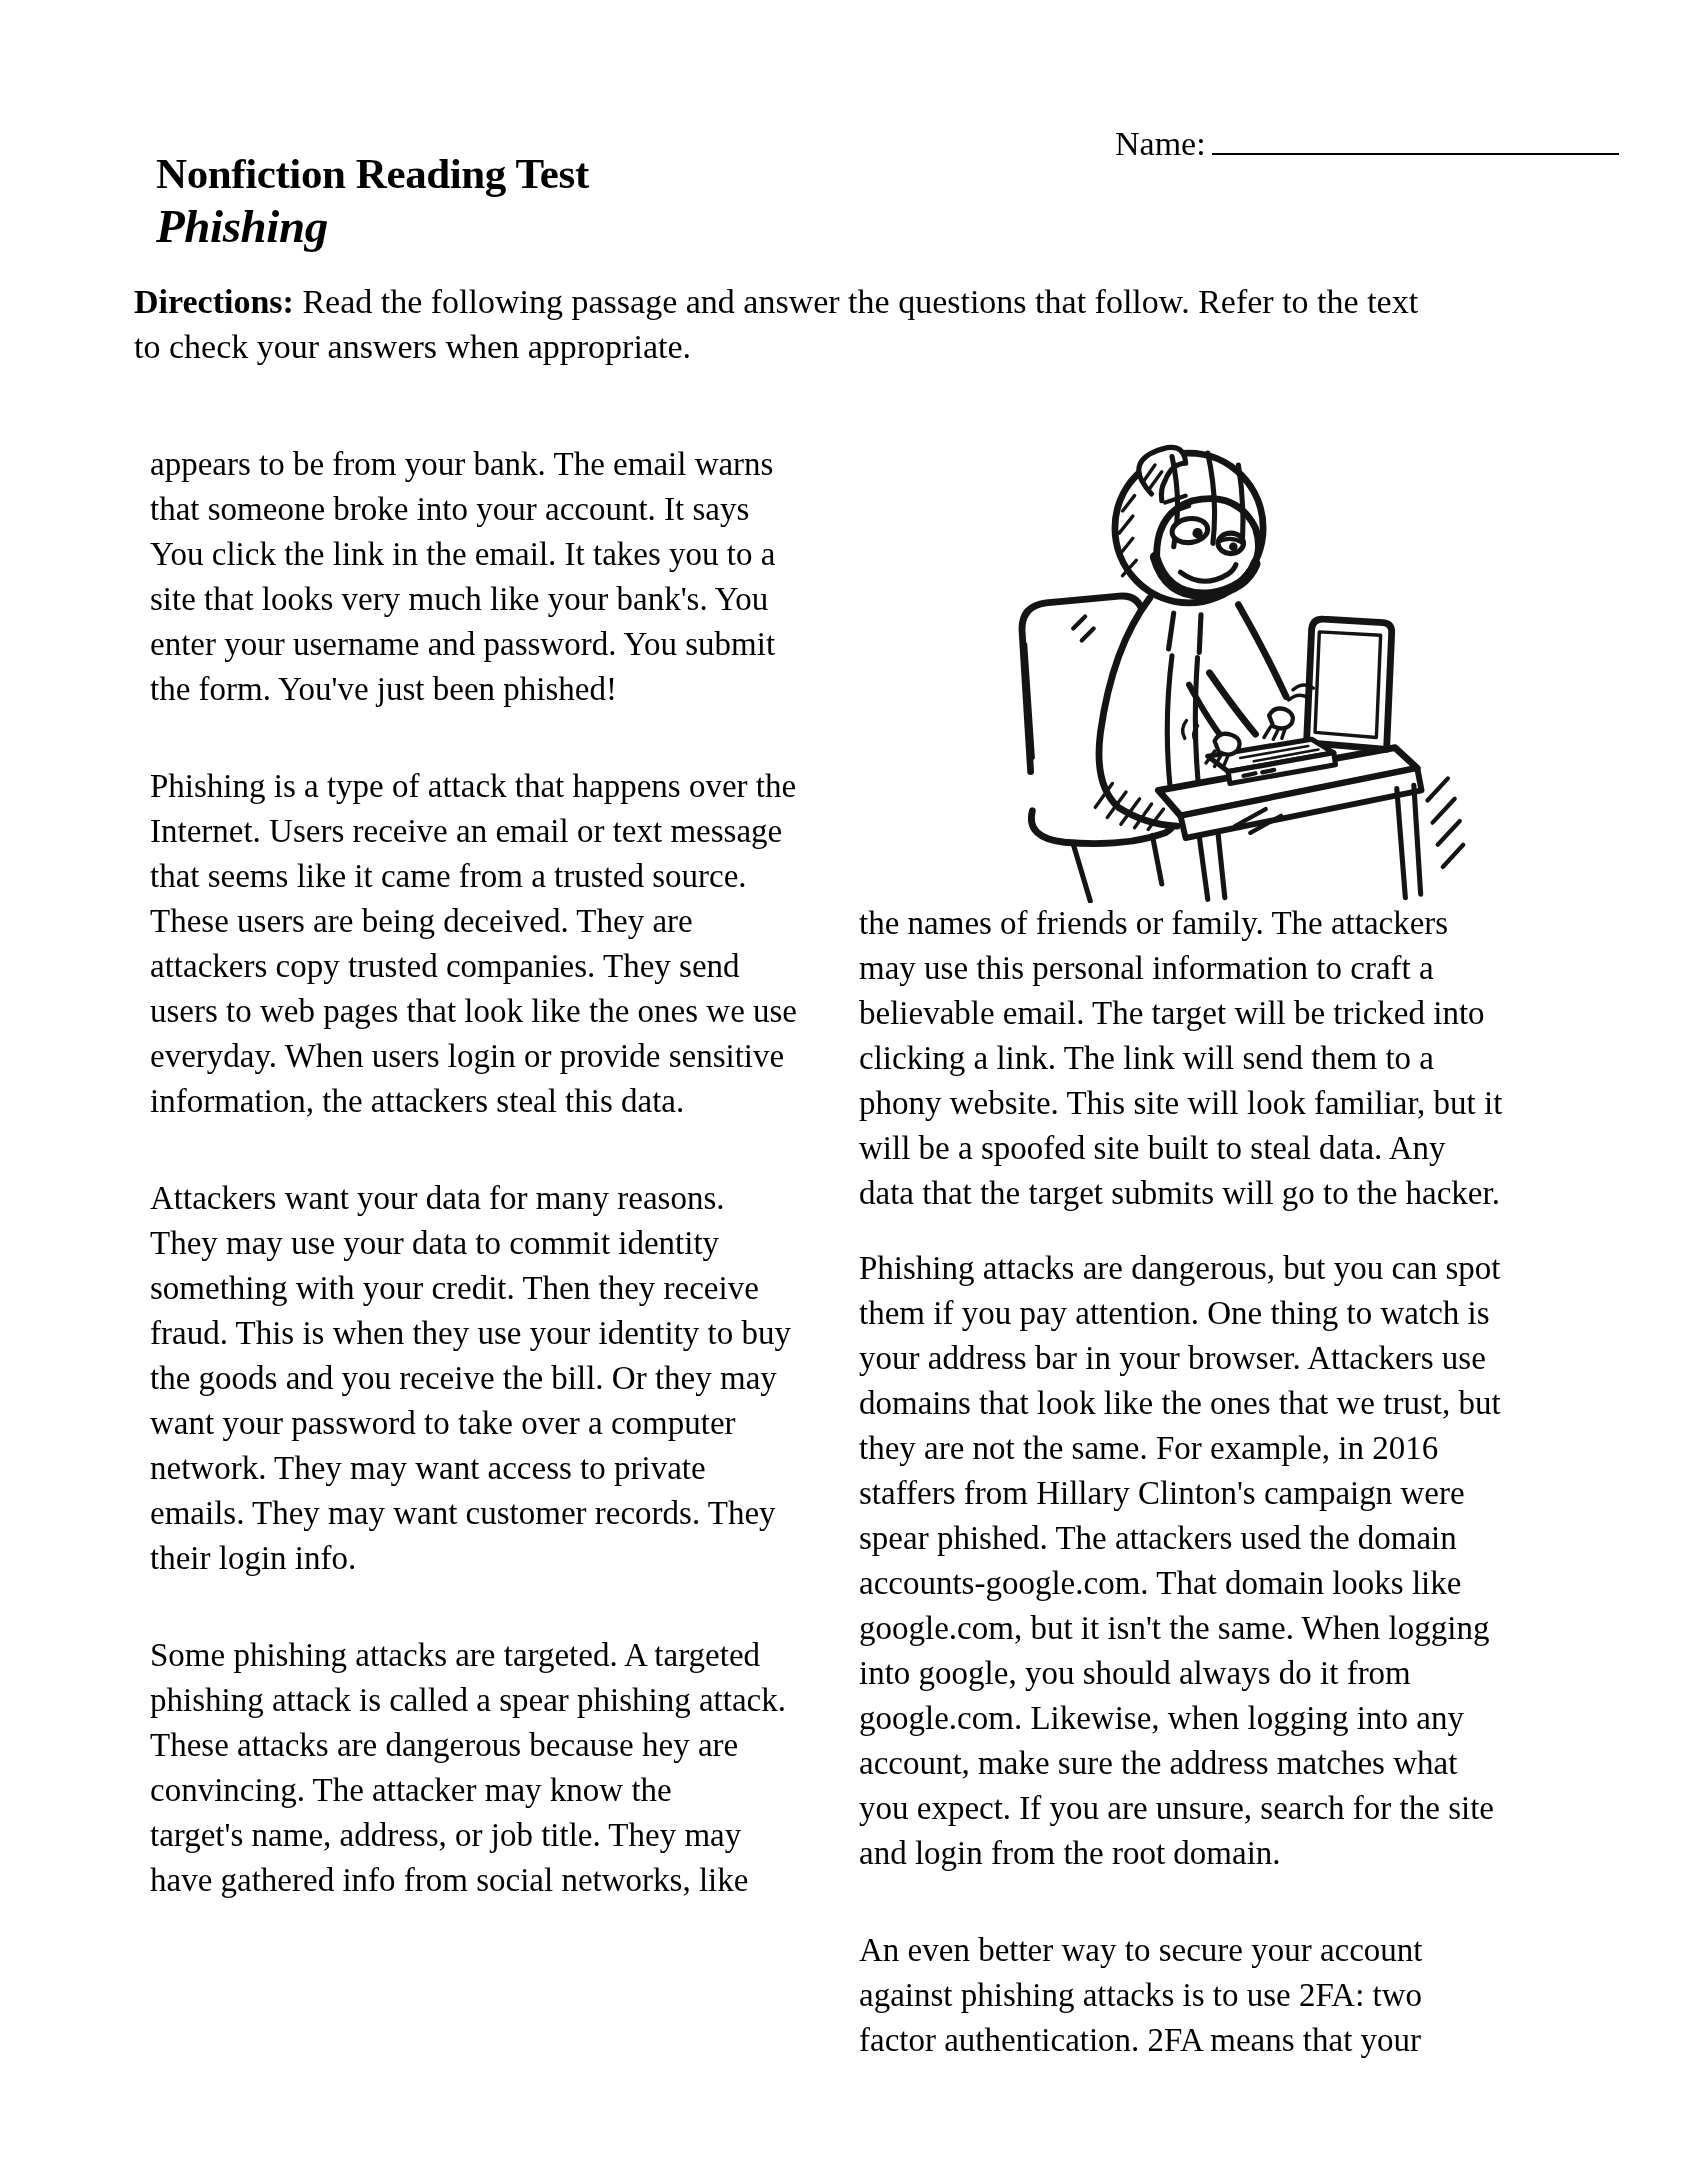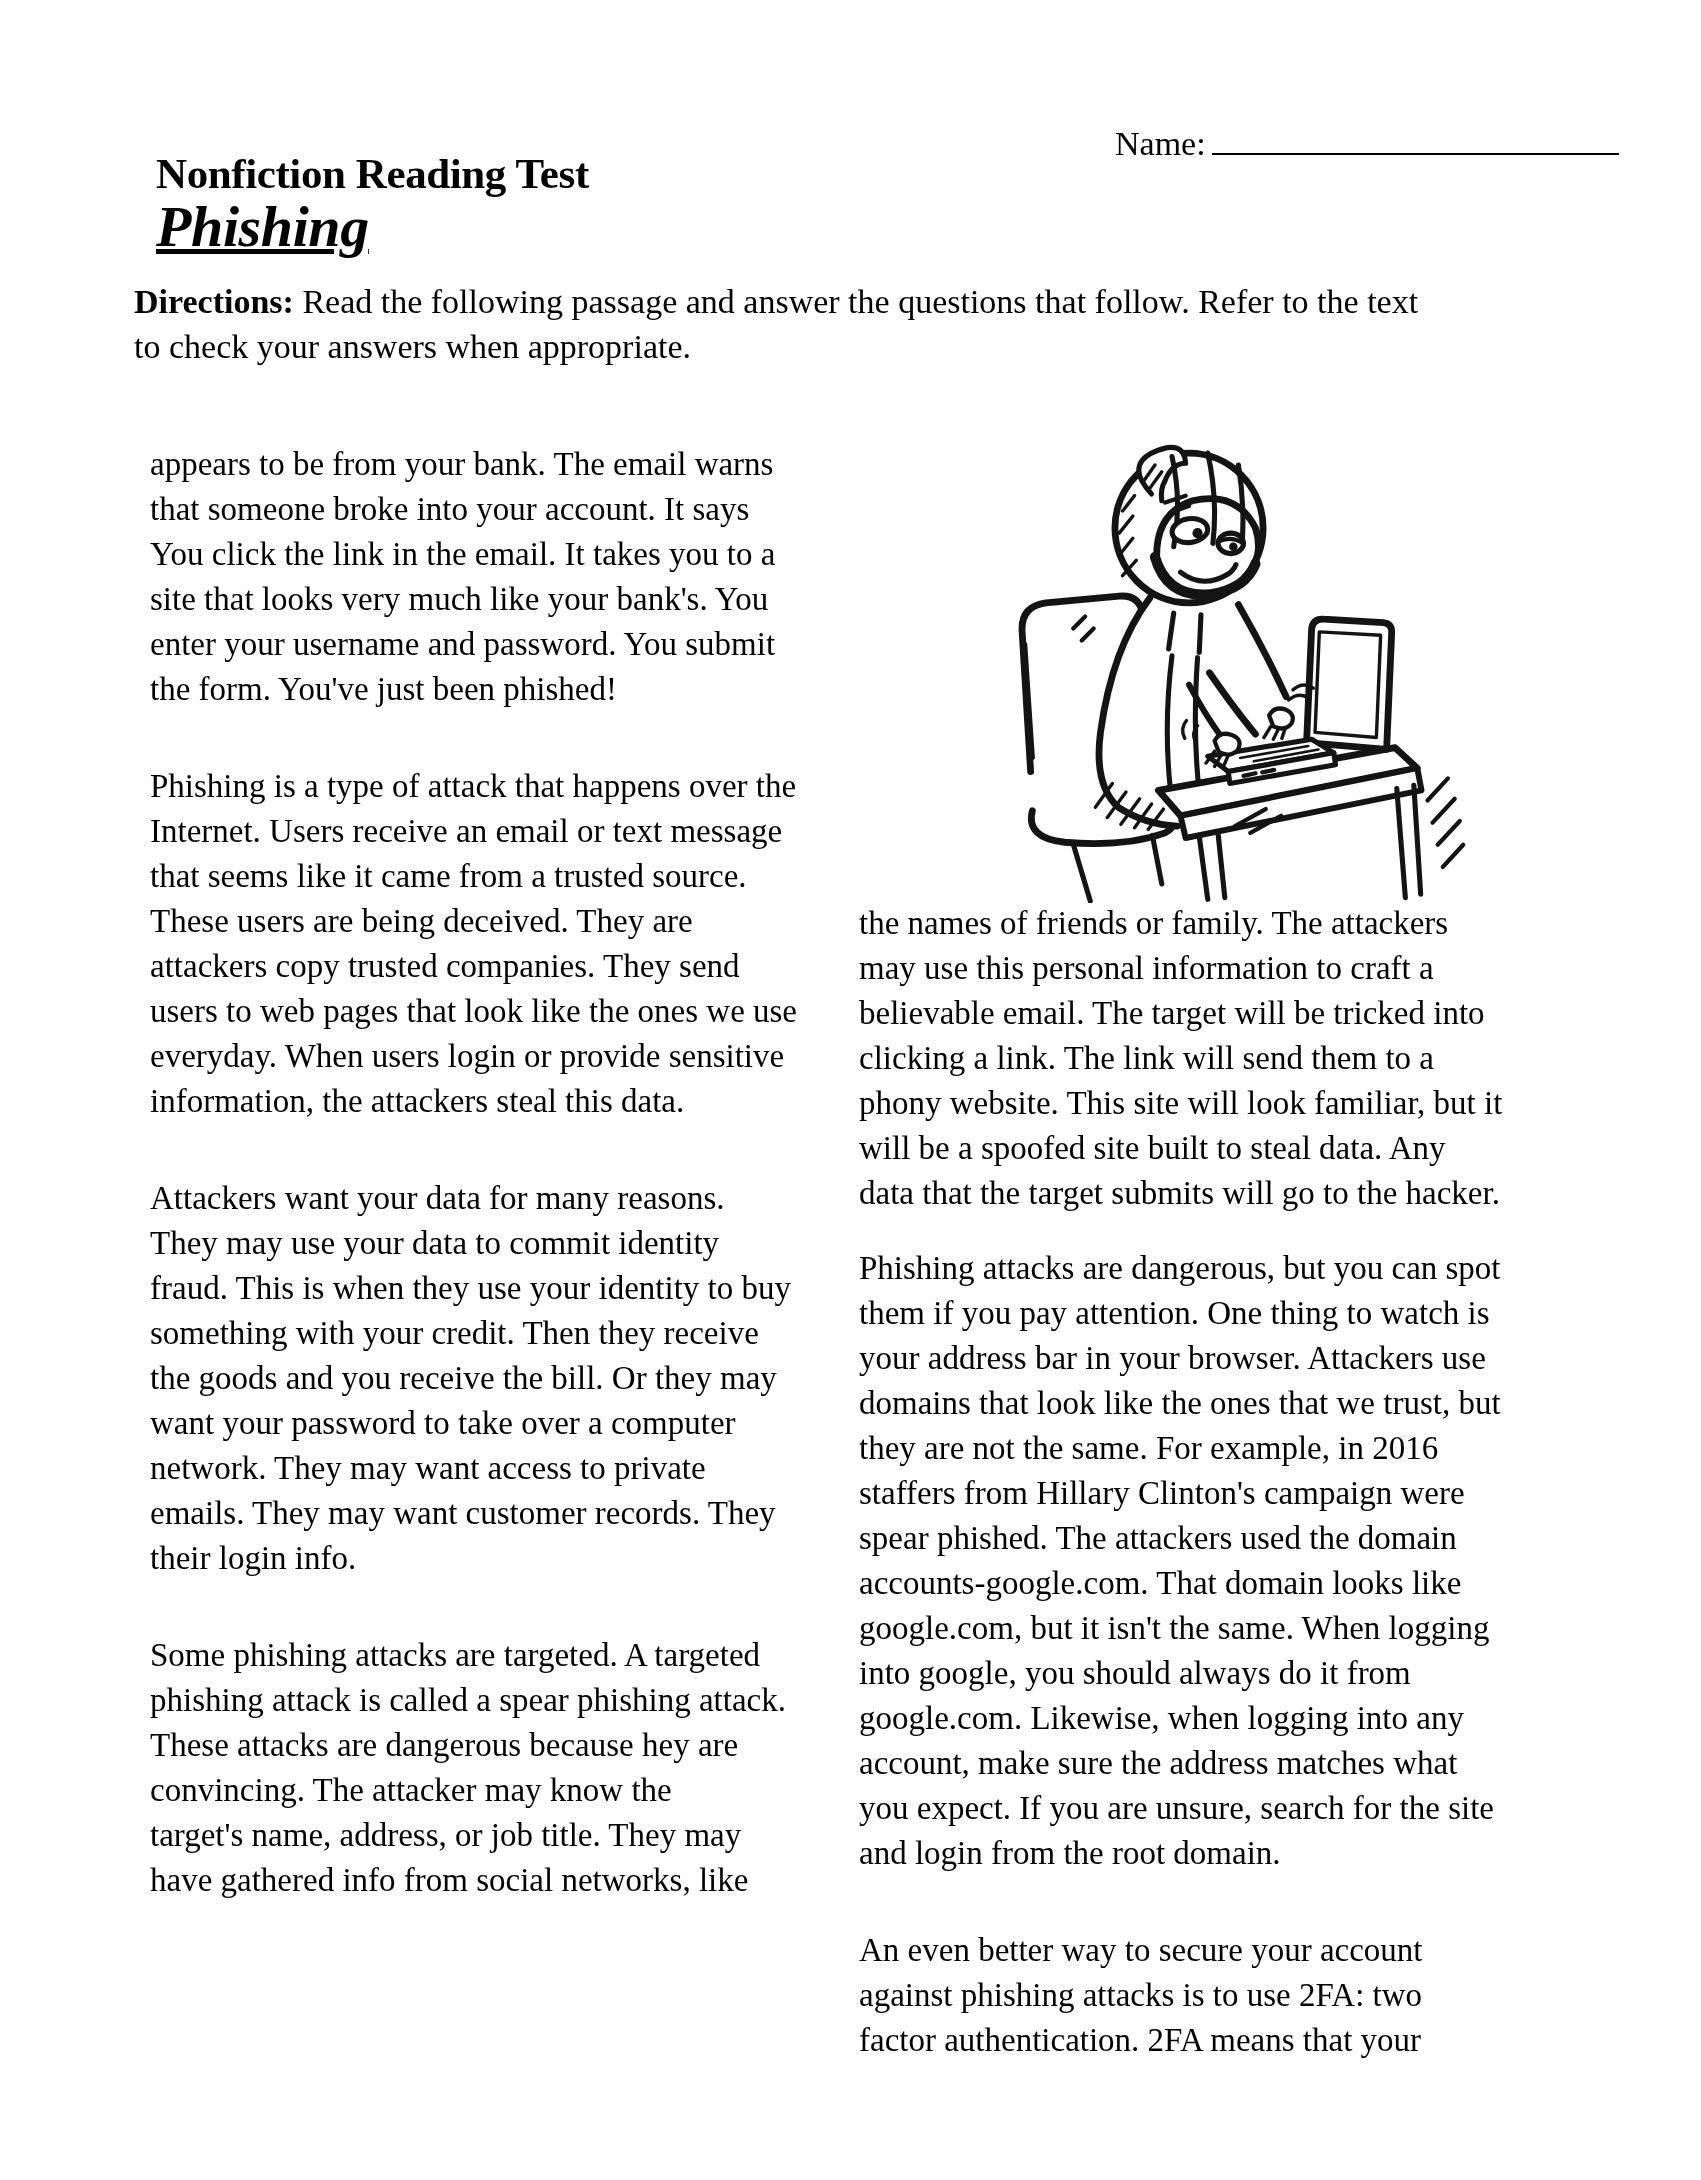--- a/index.html
+++ b/index.html
@@ -22,23 +22,22 @@
     height: 34px;
     margin-left: 6.8px;
     vertical-align: baseline;
   }
   .title-block { left: 150px; top: 147px; margin-left: 6px; }
   .title-line1 {
     font-size: 43px; font-weight: bold; line-height: 53px;
     letter-spacing: -0.4px;
   }
   .title-line2 {
-    font-size: 58px; font-weight: bold; font-style: italic; line-height: 53px;
+    font-size: 47px; font-weight: bold; font-style: italic; line-height: 53px;
     letter-spacing: -0.4px;
-    text-decoration: underline;
   }
 
   
   .directions { left: 134px; top: 283px; font-size: 34px; }
   .directions .line { height: 45px; white-space: pre; }
   .directions .bold { font-weight: bold; }
 
   
   .col { font-size: 33px; }
   .col .line { white-space: pre; }
@@ -166,22 +165,22 @@
       <div class="line">that seems like it came from a trusted source.</div>
       <div class="line">These users are being deceived. They are</div>
       <div class="line">attackers copy trusted companies. They send</div>
       <div class="line">users to web pages that look like the ones we use</div>
       <div class="line">everyday. When users login or provide sensitive</div>
       <div class="line">information, the attackers steal this data.</div>
     </div>
   <div class="para para-2">
       <div class="line">Attackers want your data for many reasons.</div>
       <div class="line">They may use your data to commit identity</div>
+      <div class="line">something with your credit. Then they receive</div>
       <div class="line">fraud. This is when they use your identity to buy</div>
-      <div class="line">something with your credit. Then they receive</div>
       <div class="line">the goods and you receive the bill. Or they may</div>
       <div class="line">want your password to take over a computer</div>
       <div class="line">network. They may want access to private</div>
       <div class="line">emails. They may want customer records. They</div>
       <div class="line">their login info.</div>
     </div>
   <div class="para para-3">
       <div class="line">Some phishing attacks are targeted. A targeted</div>
       <div class="line">phishing attack is called a spear phishing attack.</div>
       <div class="line">These attacks are dangerous because hey are</div>

